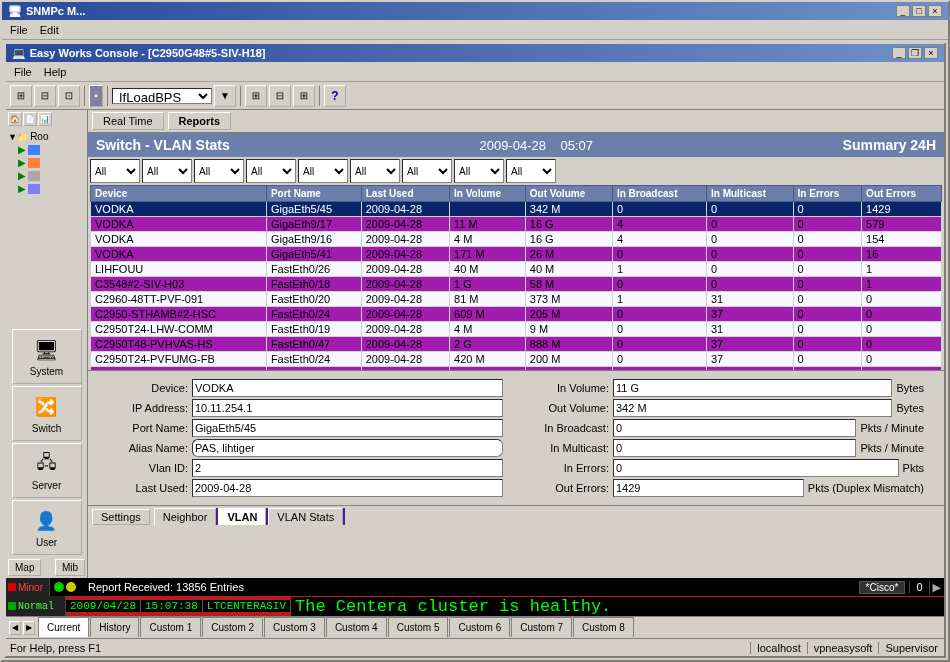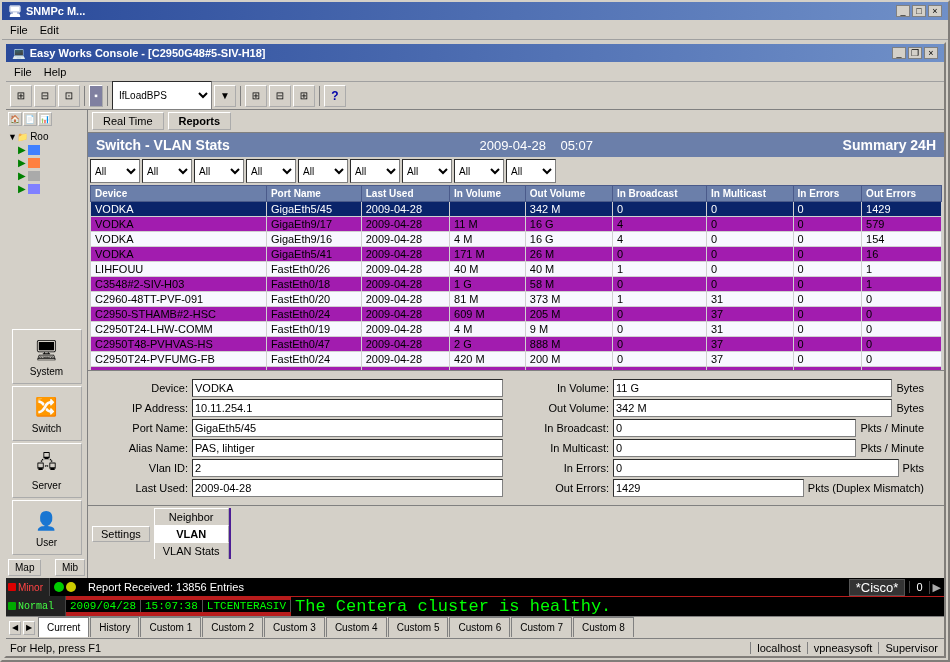--- a/index.html
+++ b/index.html
@@ -4,21 +4,21 @@
   <style>
     * { margin: 0; padding: 0; box-sizing: border-box; }
     body { font-family: 'Arial', sans-serif; font-size: 11px; background: #d4d0c8; width: 950px; height: 662px; overflow: hidden; }
     .title-bar-btn { width: 14px; height: 12px; background: #d4d0c8; border: 1px solid #808080; font-size: 9px; display: flex; align-items: center; justify-content: center; cursor: pointer; }
     .menu-item { padding: 2px 6px; font-size: 11px; cursor: pointer; }
     
     
     .toolbar { background: #d4d0c8; height: 28px; display: flex; align-items: center; padding: 2px 4px; gap: 2px; border-bottom: 1px solid #808080; }
     .toolbar-btn { width: 22px; height: 22px; background: #d4d0c8; border: 1px outset #fff; display: flex; align-items: center; justify-content: center; cursor: pointer; font-size: 10px; }
     .toolbar-sep { width: 1px; height: 20px; background: #808080; margin: 0 2px; }
-    .toolbar-combo { height: 29px; font-size: 10px; border: 1px inset #808080; background: white; padding: 0 2px; }
+    .toolbar-combo { height: 16px; font-size: 13px; border: 1px inset #808080; background: white; padding: 0 2px; }
     .help-btn { width: 22px; height: 22px; background: #d4d0c8; border: 1px outset #fff; display: flex; align-items: center; justify-content: center; font-weight: bold; font-size: 12px; cursor: pointer; color: #0000aa; }
     
     
     .main-layout { display: flex; height: 580px; }
     
     
     .left-panel { width: 82px; background: #d4d0c8; border-right: 1px solid #808080; display: flex; flex-direction: column; }
     .tree-area { flex: 1; padding: 2px; overflow: hidden; }
     .tree-node { display: flex; align-items: center; font-size: 10px; cursor: pointer; padding: 1px 0; }
     
@@ -48,21 +48,21 @@
     tr:nth-child(odd):not(.selected) td { background: #f8f8ff; }
     
     
     .details-panel { background: #d4d0c8; padding: 4px; display: grid; grid-template-columns: 1fr 1fr; gap: 2px; }
     .detail-row { display: flex; align-items: center; margin: 2px 12px; }
     .detail-label { width: 80px; text-align: right; margin-right: 4px; font-size: 11px; }
     .detail-input { height: 18px; border: 1px inset #808080; background: white; font-size: 11px; padding: 0 2px; flex: 1; }
     .detail-unit { margin-left: 4px; font-size: 11px; }
     
     
-    .bottom-tabs { display: flex; background: #4c1d95; padding: 2px 2px 0 2px; flex-direction: column; }
+    .bottom-tabs { display: flex; background: #4c1d95; padding: 2px 2px 0 2px; }
     .tab-btn { padding: 2px 8px; border: 1px outset #fff; border-bottom: none; background: #d4d0c8; font-size: 11px; cursor: pointer; margin-right: 2px; }
     .tab-btn.active { background: white; font-weight: bold; }
     .settings-btn { padding: 1px 8px; border: 1px outset #fff; background: #d4d0c8; font-size: 11px; cursor: pointer; }
     
     
     .status-area { background: black; display: flex; flex-direction: column; }
     .status-row1 { display: flex; align-items: center; height: 18px; }
     .status-light-green { width: 10px; height: 10px; background: #00cc00; border-radius: 50%; margin-right: 2px; }
     .status-light-yellow { width: 10px; height: 10px; background: #cccc00; border-radius: 50%; margin-right: 4px; }
     .status-text { color: white; font-size: 11px; flex: 1; padding: 0 4px; }
@@ -403,21 +403,21 @@
             <div class="detail-row">
               <span class="detail-label">IP Address:</span>
               <input class="detail-input" style="width: 160px;" value="10.11.254.1" id="detail-ip">
             </div>
             <div class="detail-row">
               <span class="detail-label">Port Name:</span>
               <input class="detail-input" style="width: 160px;" value="GigaEth5/45" id="detail-port">
             </div>
             <div class="detail-row">
               <span class="detail-label">Alias Name:</span>
-              <input class="detail-input" style="width: 160px;" value="PAS, lihtiger" id="detail-alias">
+              <input class="detail-input" style="width: 160px; border-radius: 6px;" value="PAS, lihtiger" id="detail-alias">
             </div>
             <div class="detail-row">
               <span class="detail-label">Vlan ID:</span>
               <input class="detail-input" style="width: 160px;" value="2" id="detail-vlan">
             </div>
             <div class="detail-row">
               <span class="detail-label">Last Used:</span>
               <input class="detail-input" style="width: 160px;" value="2009-04-28" id="detail-lastused">
             </div>
           </div>
@@ -475,21 +475,21 @@
       <div class="status-row1">
         <div style="display:flex; align-items:center; width:44px; background:#222; height:100%; border-right:1px solid #444; padding:0 2px;">
           <span style="display:inline-block; width:8px; height:8px; background:#dd0000; margin-right:2px; border-radius:1px;"></span>
           <span class="minor-label">Minor</span>
         </div>
         <div style="display:flex; align-items:center; padding:0 4px;">
           <span class="status-light-green"></span>
           <span class="status-light-yellow"></span>
         </div>
         <span class="status-text" style="color:white;">Report Received: 13856 Entries</span>
-        <span style="color:white; font-size:13px; border:1px solid #555; padding:0 6px; background:#333; margin-right:4px;">*Cisco*</span>
+        <span style="color:white; font-size:10px; border:1px solid #555; padding:0 6px; background:#333; margin-right:4px;">*Cisco*</span>
         <span style="color:white; font-size:11px; padding:0 6px; border-left:1px solid #444;">0</span>
         <span style="color:#aaa; font-size:11px; padding:0 3px; border-left:1px solid #444; cursor:pointer;">▶</span>
       </div>
 
       <div class="status-row2">
         <div style="display:flex; align-items:center; width:60px; background:#222; height:100%; border-right:1px solid #444; padding:0 2px;">
           <span style="display:inline-block; width:8px; height:8px; background:#00aa00; margin-right:2px; border-radius:1px;"></span>
           <span class="normal-label">Normal</span>
         </div>
         <span class="status-date">2009/04/28</span>

